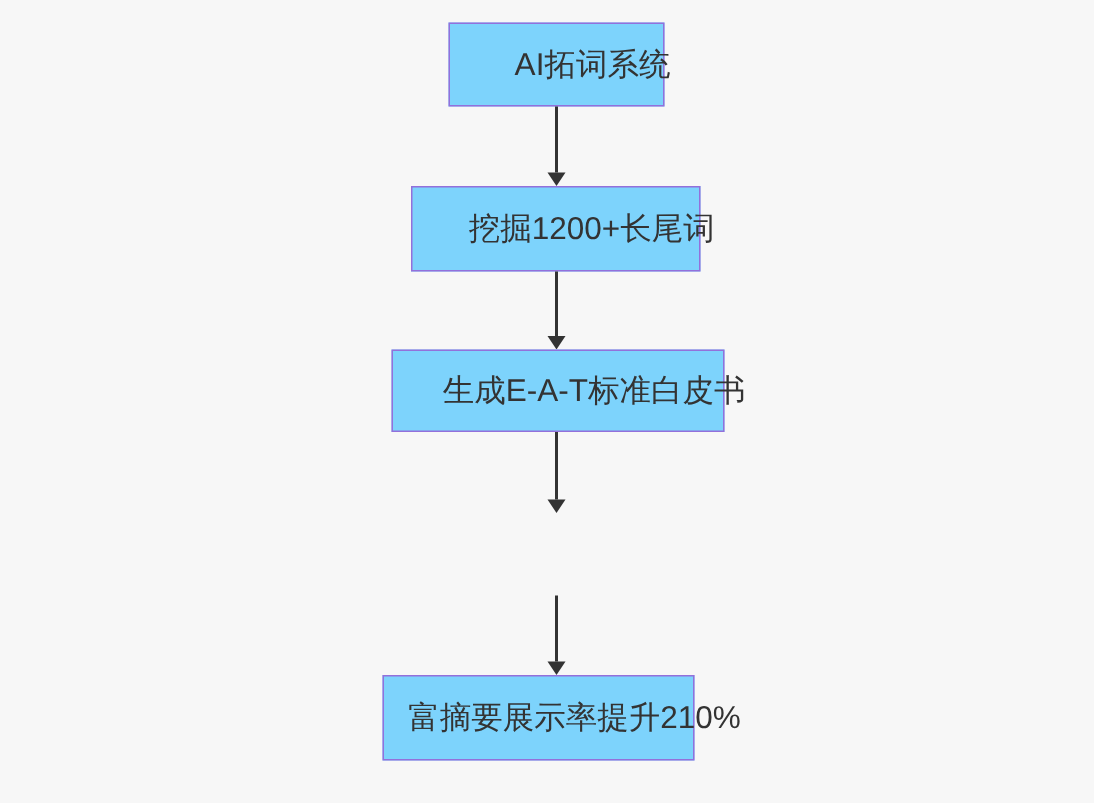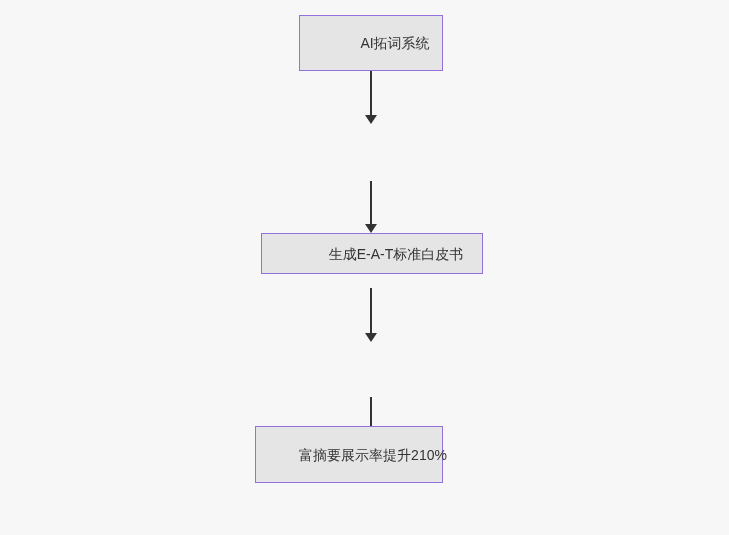--- a/index.html
+++ b/index.html
@@ -10,37 +10,37 @@
   .canvas {
     position: relative;
     width: 729px;
     height: 535px;
     background: #f7f7f7;
     overflow: hidden;
   }
   .node {
     position: absolute;
     box-sizing: border-box;
-    background: #e5e5e5;
+    background: #7dd3fc;
     border: 1px solid #9370db;
     color: #333333;
-    font-size: 14px;
+    font-size: 21px;
     line-height: 1;
     display: flex;
     align-items: center;
     justify-content: center;
     text-align: center;
     white-space: nowrap;
     padding-left: 48px;
   }
   .node-1 { left: 299px; top: 15px;  width: 144px; height: 56px; }
   .node-2 { left: 274px; top: 124px; width: 193px; height: 57px; }
-  .node-3 { left: 261px; top: 233px; width: 222px; height: 41px; }
+  .node-3 { left: 261px; top: 233px; width: 222px; height: 55px; }
   .node-4 { left: 264px; top: 342px; width: 216px; height: 55px; }
-  .node-5 { left: 255px; top: 426px; width: 188px; height: 57px; }
+  .node-5 { left: 255px; top: 450px; width: 208px; height: 57px; }
 
   .edge {
     position: absolute;
     left: 364px;
     width: 13px;
     display: flex;
     flex-direction: column;
     align-items: center;
   }
   .edge-line {
@@ -67,20 +67,23 @@
 
   <div class="node node-1">
     <span>AI拓词系统</span>
   </div>
 
   <div class="edge edge-1">
     <div class="edge-line"></div>
     <div class="edge-head"></div>
   </div>
 
+  <div class="node node-2">
+    <span>挖掘1200+长尾词</span>
+  </div>
 
   <div class="edge edge-2">
     <div class="edge-line"></div>
     <div class="edge-head"></div>
   </div>
 
   <div class="node node-3">
     <span>生成E-A-T标准白皮书</span>
   </div>
 

